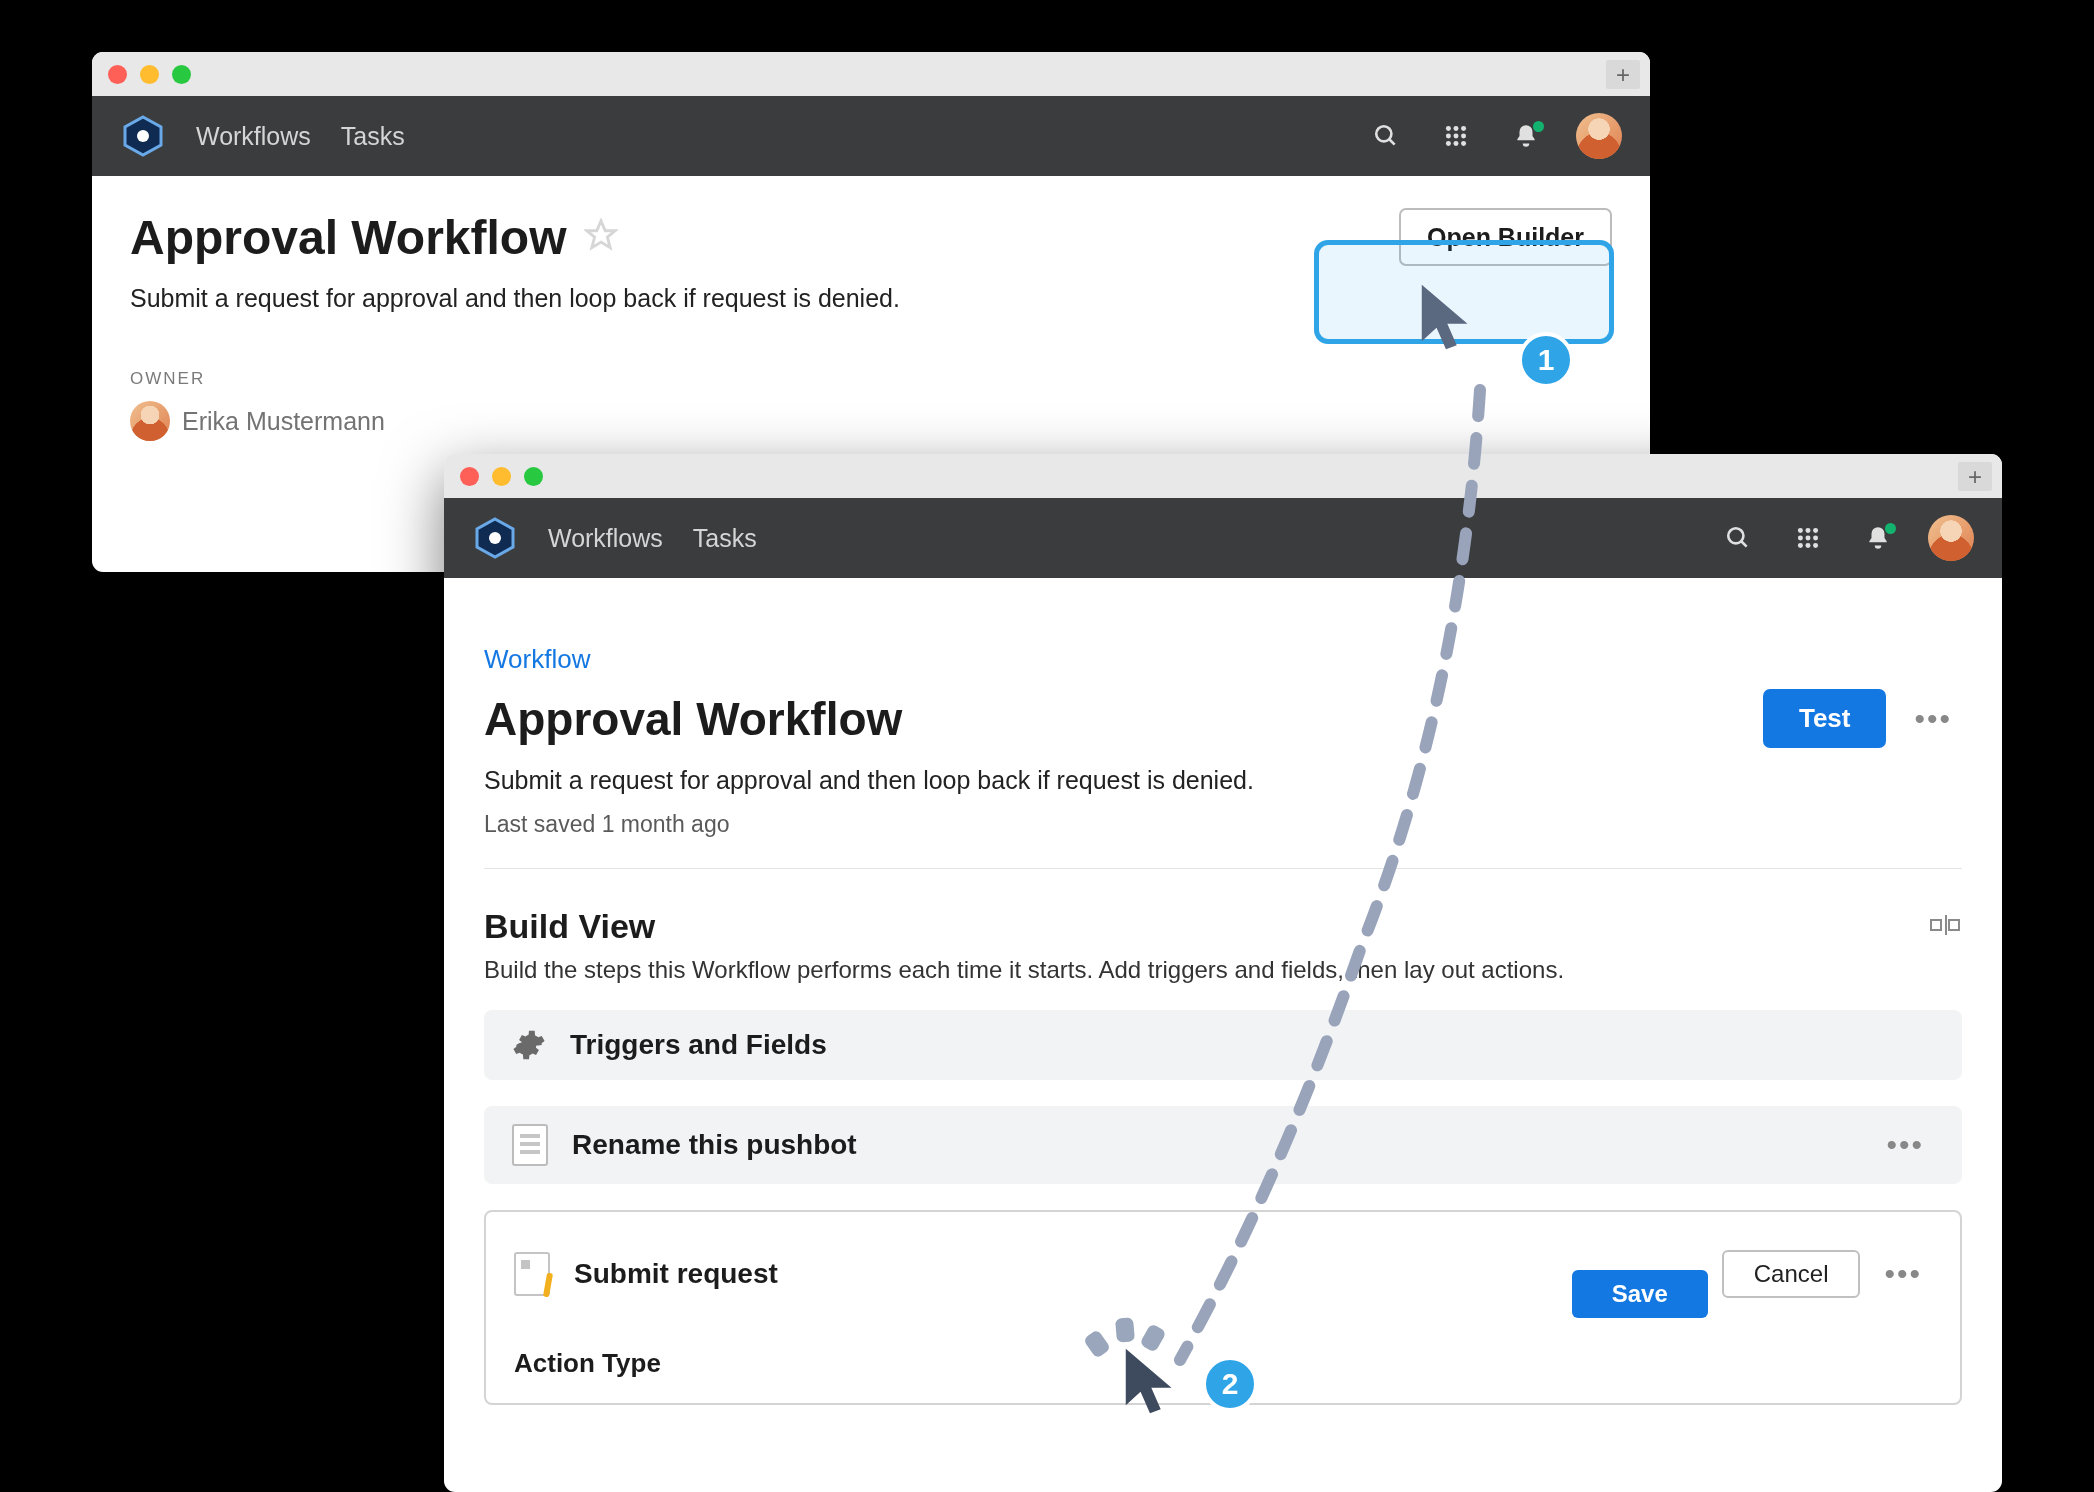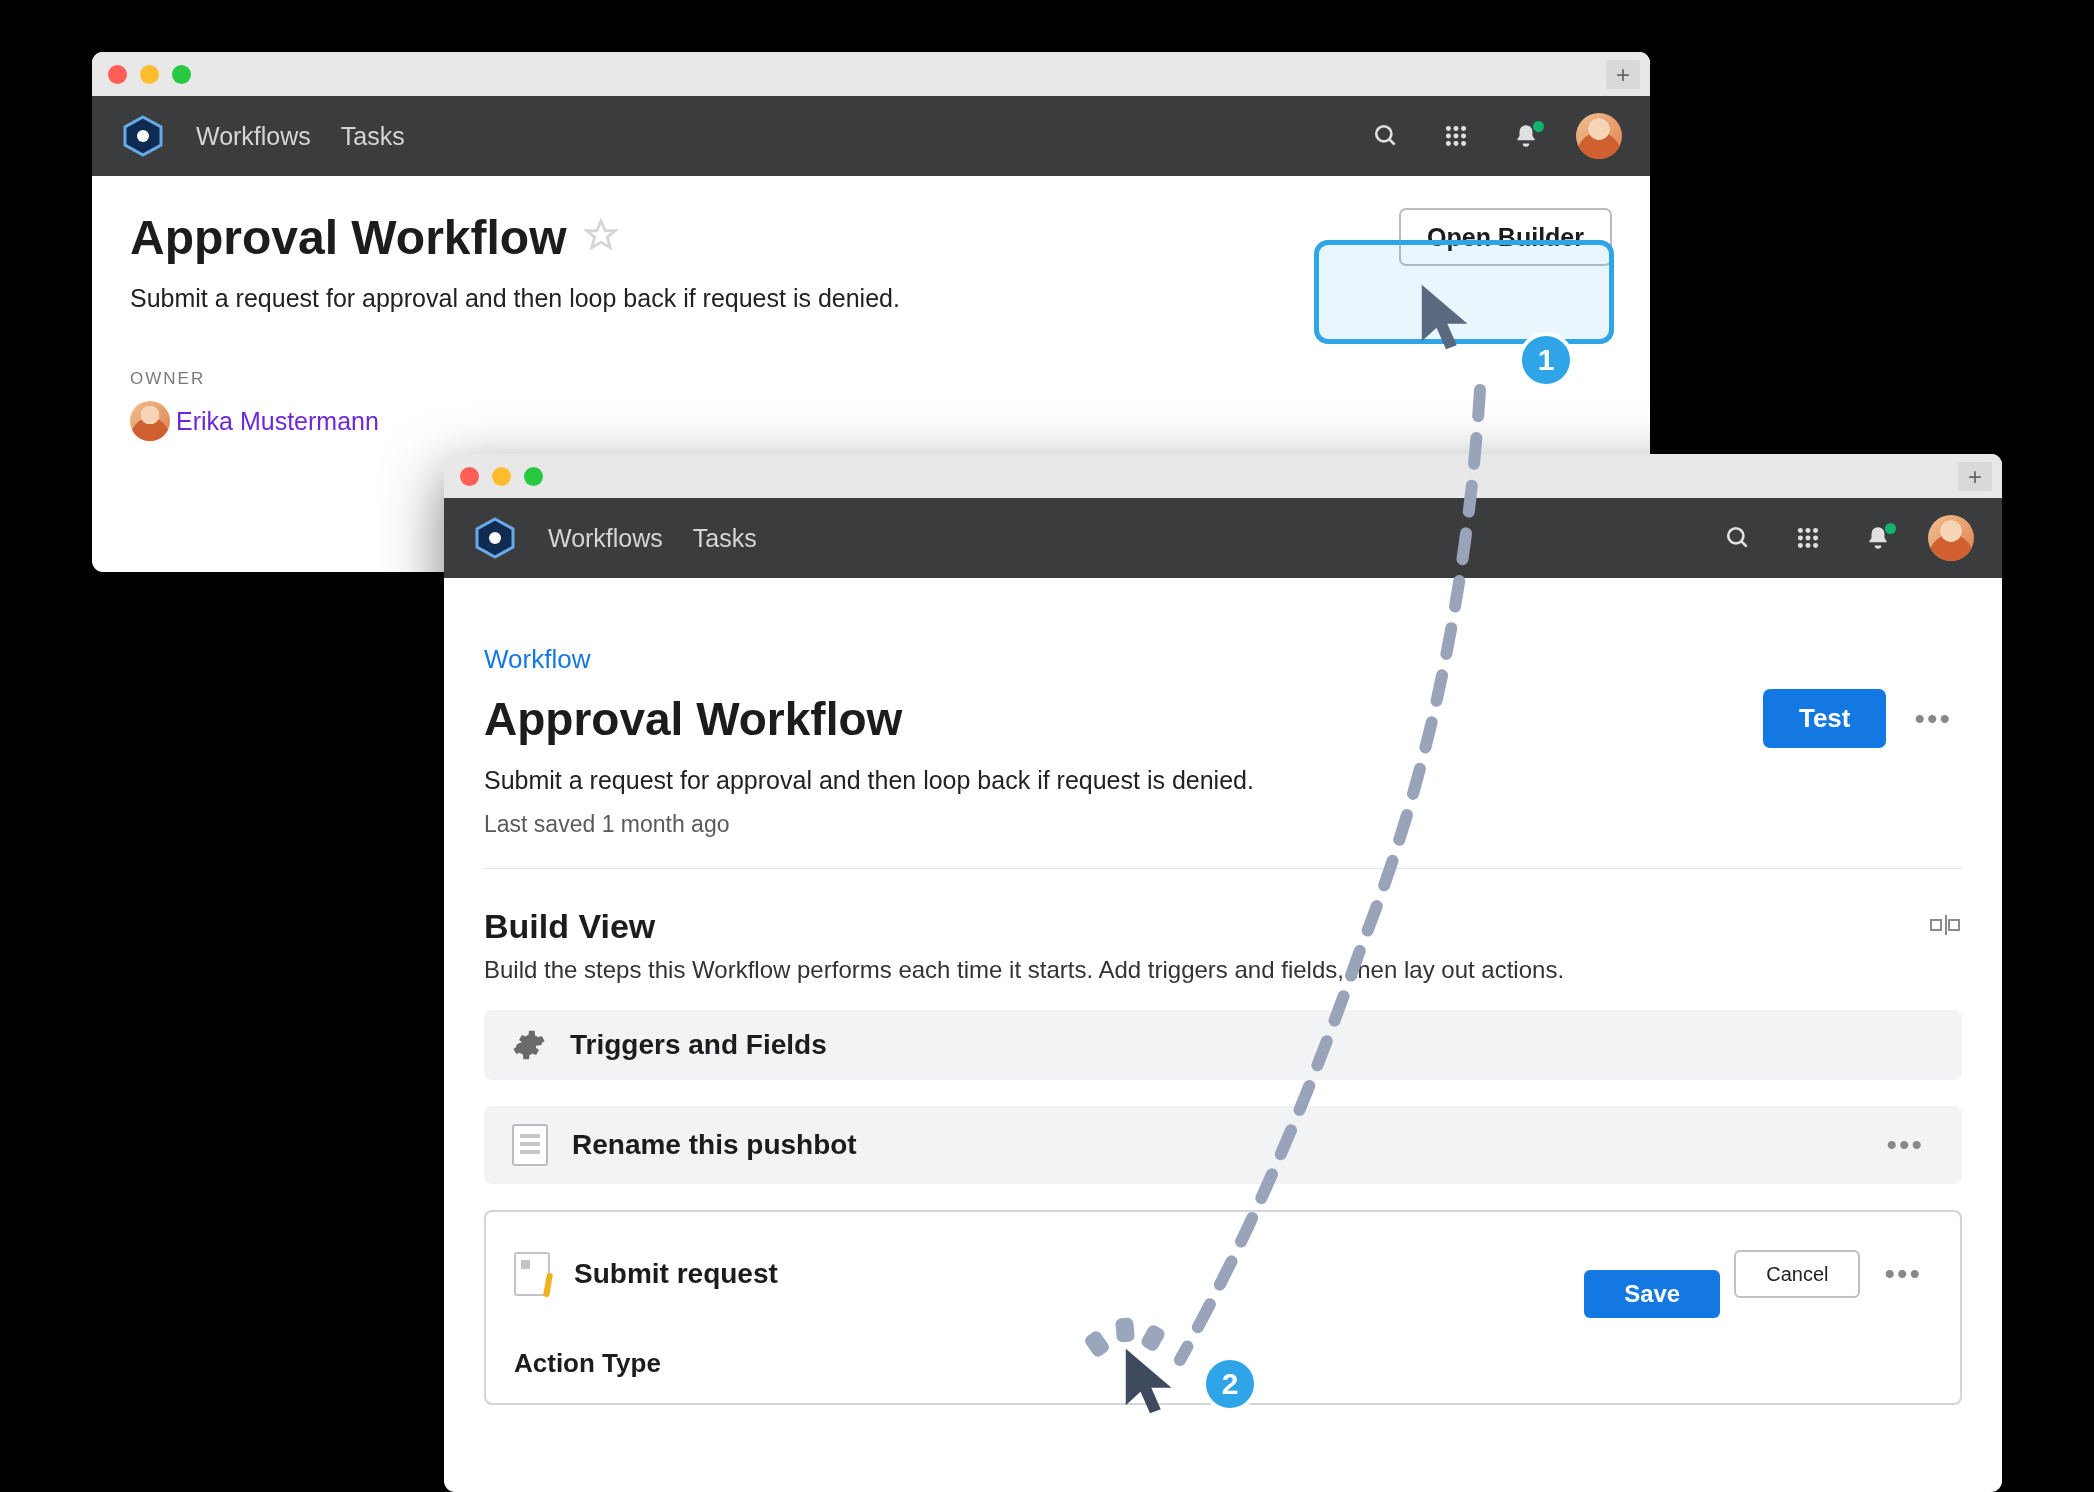--- a/index.html
+++ b/index.html
@@ -115,21 +115,21 @@
       display: inline-flex;
       align-items: center;
       gap: 12px;
       cursor: pointer;
       border: none;
     }
     .btn-primary { background: #1478e2; color: #fff; }
     .btn-outline { background: #fff; color: #1c1c1d; border: 2px solid #bcbcbc; }
     .w1-desc { font-size: 25px; color: #222; margin-top: 18px; }
     .owner-label { font-size: 17px; letter-spacing: 2px; color: #7a7a7a; margin-top: 56px; text-transform: uppercase; }
-    .owner-row { display:flex; align-items:center; gap: 6px; margin-top: 12px; font-size: 25px; color:#6d28d9;}
+    .owner-row { display:flex; align-items:center; gap: 12px; margin-top: 12px; font-size: 25px; color:#737373;}
     .avatar-sm {
       width: 40px; height: 40px; border-radius:50%;
       background: linear-gradient(135deg,#f0c090,#e08050);
       position:relative; overflow:hidden;
     }
     .avatar-sm::after{
       content:""; position:absolute; inset:0;
       background: radial-gradient(circle at 50% 35%, #f5d5b5 0 28%, transparent 29%),
                   radial-gradient(circle at 50% 90%, #d06030 0 46%, transparent 47%);
     }
@@ -199,21 +199,21 @@
       background:#fff;
       border:2px solid #d4d4d4;
       border-radius:8px;
       margin-top:26px;
       padding: 18px 28px 24px;
     }
     .action-head { display:flex; align-items:center; gap:24px; }
     .action-title { font-size: 28px; font-weight:600; color:#1c1c1d; }
     .action-btns { margin-left:auto; display:flex; align-items:center; gap:14px; }
     .btn-save { background:#1478e2; color:#fff; height:48px; padding:0 40px; border-radius:6px; font-size:24px; font-weight:600; border:none; cursor:pointer;margin-top:40px; }
-    .btn-cancel { background:#fff; color:#222; border:2px solid #c0c0c0; height:48px; padding:0 30px; border-radius:6px; font-size:20px; font-weight:500; cursor:pointer; }
+    .btn-cancel { background:#fff; color:#222; border:2px solid #c0c0c0; height:48px; padding:0 30px; border-radius:6px; font-size:24px; font-weight:500; cursor:pointer; }
     .action-type { font-size: 26px; font-weight:800; color:#1c1c1d; margin-top:30px; }
 
     .form-icon{
       width:36px; height:44px; border:2px solid #c4c4c4; border-radius:3px; position:relative; background:#fff;
     }
     .form-icon::before{
       content:""; position:absolute; left:5px; top:6px; width:5px; height:5px; border:2px solid #c4c4c4;
       box-shadow: 0 10px 0 -2px #c4c4c4 inset;
     }
     .form-icon::after{

